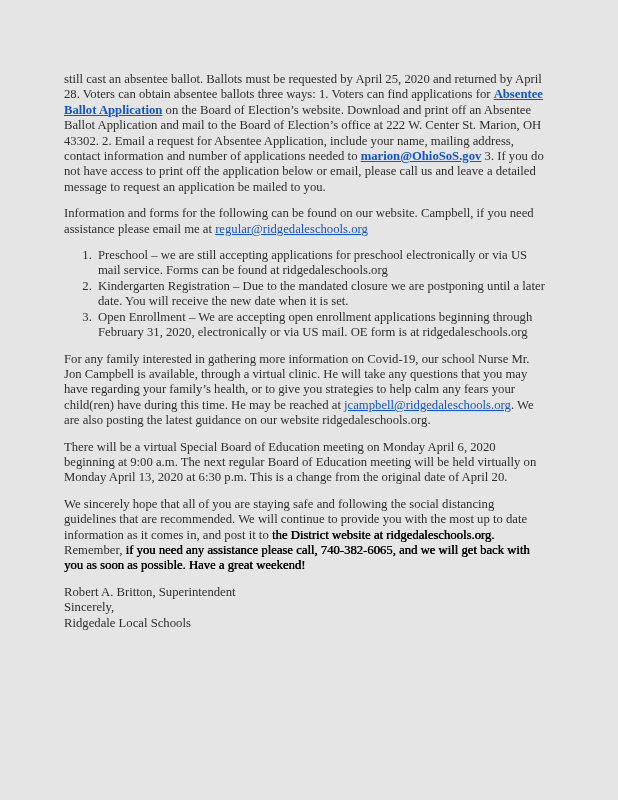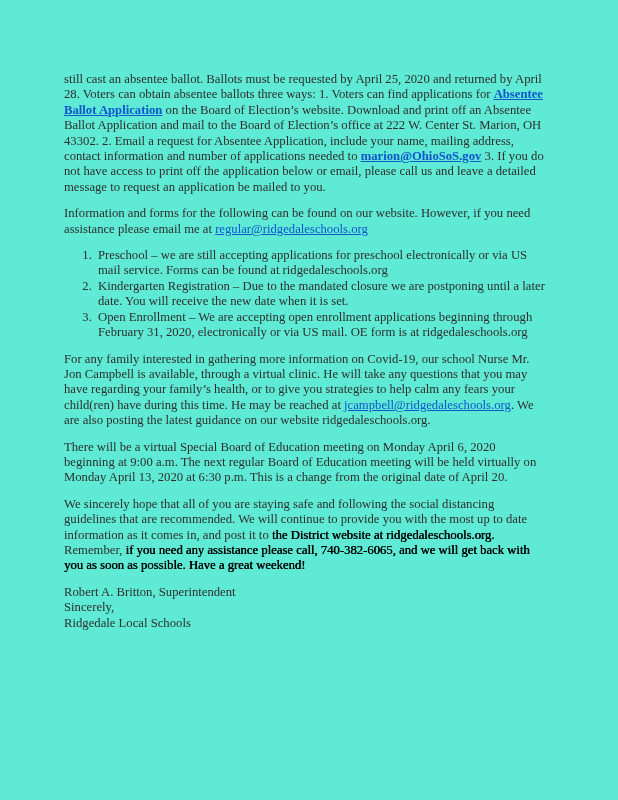--- a/index.html
+++ b/index.html
@@ -4,21 +4,21 @@
 <style>
   html, body {
     margin: 0;
     padding: 0;
     background: #ffffff;
   }
   .page {
     position: relative;
     width: 618px;
     height: 800px;
-    background: #5eead4;
+    background: #e5e5e5;
     overflow: hidden;
     box-sizing: border-box;
     padding: 72px 70px 0 64px;
     font-family: "Liberation Serif", "DejaVu Serif", serif;
     font-size: 12.7px;
     line-height: 15.4px;
     color: #2e2e2e;
     filter: blur(0.22px);
   }
   .content {
@@ -52,21 +52,21 @@
   }
 </style>
 </head>
 <body>
 
 <div class="page">
   <div class="content">
 
     <p><span>still cast an absentee ballot. Ballots must be requested by April 25, 2020 and returned by April 28. Voters can obtain absentee ballots three ways: 1. Voters can find applications for </span><a class="link bold">Absentee Ballot Application</a><span> on the Board of Election’s website. Download and print off an Absentee Ballot Application and mail to the Board of Election’s office at 222 W. Center St. Marion, OH 43302.  2. Email a request for Absentee Application, include your name, mailing address, contact information and number of applications needed to </span><a class="link bold">marion@OhioSoS.gov</a><span> 3. If you do not have access to print off the application below or email, please call us and leave a detailed message to request an application be mailed to you.</span></p>
 
-    <p><span>Information and forms for the following can be found on our website. However, if you need assistance please email me at </span><a class="link">regular@ridgedaleschools.org</a></p>
+    <p><span>Information and forms for the following can be found on our website. Campbell, if you need assistance please email me at </span><a class="link">regular@ridgedaleschools.org</a></p>
 
     <ol>
       <li>Preschool – we are still accepting applications for preschool electronically or via US mail service. Forms can be found at ridgedaleschools.org</li>
       <li>Kindergarten Registration – Due to the mandated closure we are postponing until a later date. You will receive the new date when it is set.</li>
       <li>Open Enrollment – We are accepting open enrollment applications beginning through February 31, 2020, electronically or via US mail. OE form is at ridgedaleschools.org</li>
     </ol>
 
     <p><span>For any family interested in gathering more information on Covid-19, our school Nurse Mr. Jon Campbell is available, through a virtual clinic. He will take any questions that you may have regarding your family’s health, or to give you strategies to help calm any fears your child(ren) have during this time. He may be reached at </span><a class="link">jcampbell@ridgedaleschools.org</a><span>. We are also posting the latest guidance on our website ridgedaleschools.org.</span></p>
 
     <p>There will be a virtual Special Board of Education meeting on Monday April 6, 2020 beginning at 9:00 a.m. The next regular Board of Education meeting will be held virtually on Monday April 13, 2020 at 6:30 p.m. This is a change from the original date of April 20.</p>

